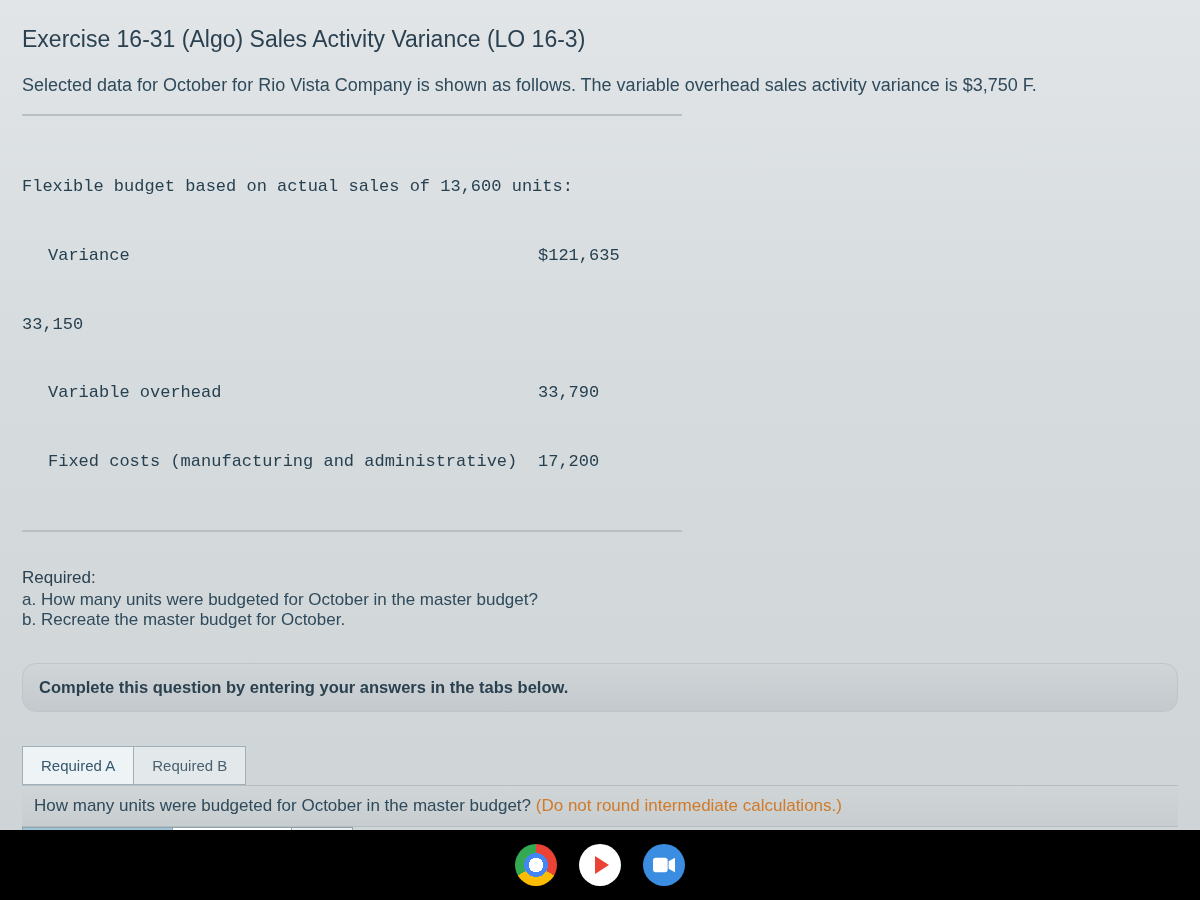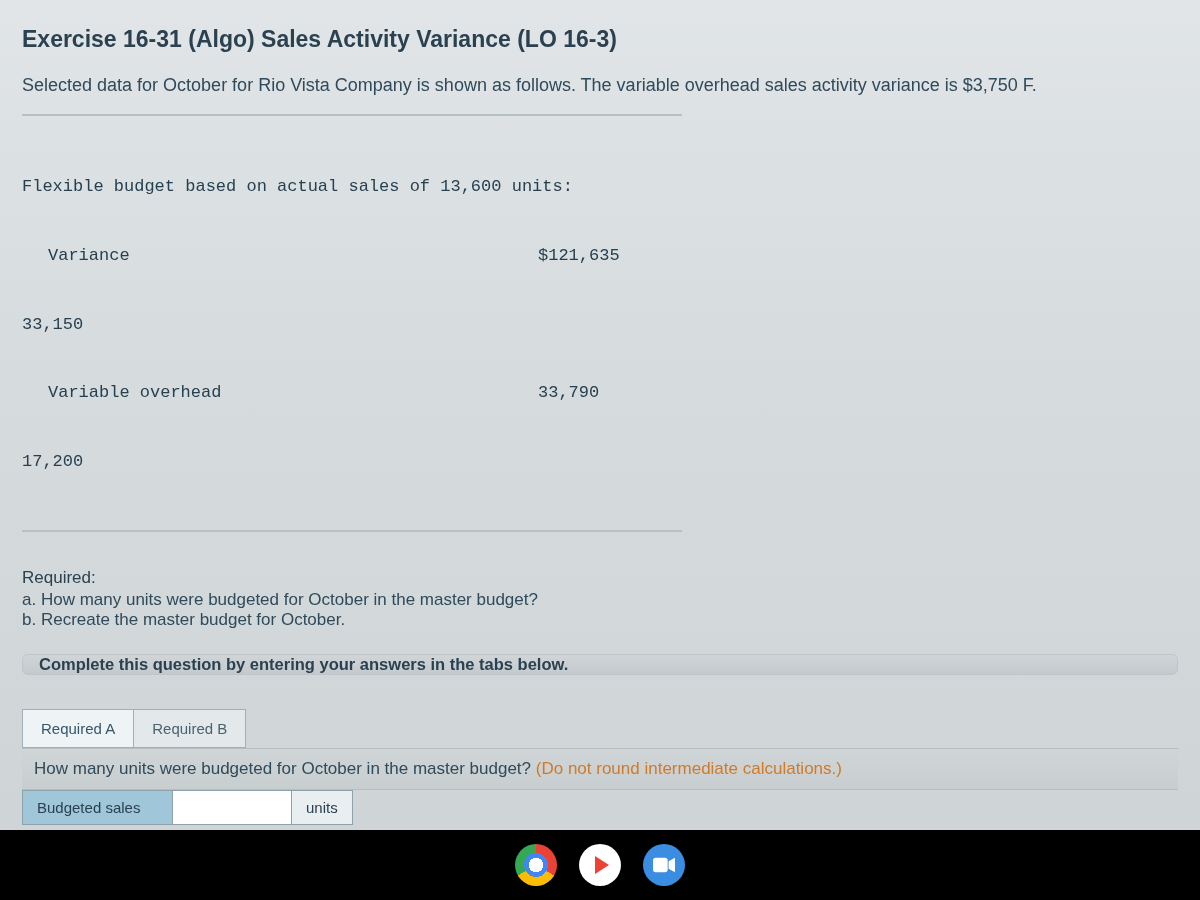--- a/index.html
+++ b/index.html
@@ -1,25 +1,25 @@
 <!DOCTYPE html>
 <html><head>
 <meta charset="utf-8">
 <style>
   html,body{margin:0;padding:0;width:1200px;height:900px;background:#000;font-family:Arial,Helvetica,sans-serif;overflow:hidden}
   .screen{width:1200px;height:830px;background:linear-gradient(180deg,#e1e5e8 0%,#d7dcdf 40%,#cfd4d7 100%);box-sizing:border-box;padding:26px 22px 10px 22px;position:relative}
-  .title{font-size:23px;font-weight:bold;color:#2b4150;margin:0 0 22px 0}
+  .title{font-size:23px;font-weight:normal;color:#2b4150;margin:0 0 22px 0}
   .intro{font-size:18px;color:#2f4a5a;margin:0 0 18px 0}
   .code{font-family:"Courier New",monospace;font-size:17px;color:#274050;line-height:1.35;white-space:pre;margin:0 0 10px 0}
   .code .row{display:flex}
   .code .lab{width:490px}
   .code .val{width:120px;text-align:left}
   .req-head{font-size:17px;font-weight:normal;color:#2b4150;margin:36px 0 2px 0}
   .req-line{font-size:17px;color:#2f4a5a;margin:0}
-  .shade{background:linear-gradient(180deg,#d0d5d8,#c3c9cc);border:1px solid #bfc5c9;border-radius:6px;padding:0 16px;margin:24px 0 0 0}
+  .shade{background:linear-gradient(180deg,#d0d5d8,#c3c9cc);border:1px solid #bfc5c9;border-radius:14px;padding:14px 16px;margin:33px 0 0 0}
   .shade-text{font-size:16.5px;font-weight:bold;color:#2b4150}
   .tabs{display:flex;margin:34px 0 0 0}
   .tab{border:1px solid #9fb0bb;background:#eef3f5;color:#35566b;font-size:15px;padding:10px 18px;margin-right:0;cursor:pointer}
   .tab.inactive{background:#e3e8eb;color:#4a6170;border-left:none}
   .qline{background:linear-gradient(180deg,#d0d5d8,#c8cecf);border-top:1px solid #b7bec2;border-bottom:1px solid #b7bec2;padding:10px 12px;font-size:17px;color:#2f4a5a;margin-top:0}
   .hint{color:#d07a2a}
   .ans-row{display:flex;align-items:stretch;margin-top:0;border:1px solid #8fa2ac}
   .ans-lab{background:#9fc7d9;color:#2b4150;font-size:15px;padding:8px 14px;width:150px;box-sizing:border-box;border-right:1px solid #8fa2ac}
   .ans-input{width:110px;border:none;border-right:1px solid #8fa2ac;background:#fff;font-size:15px;padding:4px}
   .ans-unit{background:#e9eef1;color:#2b4150;font-size:15px;padding:8px 14px}
@@ -39,21 +39,21 @@
 <div class="screen">
   <h1 class="title">Exercise 16-31 (Algo) Sales Activity Variance (LO 16-3)</h1>
   <p class="intro">Selected data for October for Rio Vista Company is shown as follows. The variable overhead sales activity variance is $3,750 F.</p>
   <hr class="sep">
 
   <div class="code">
     <div>Flexible budget based on actual sales of 13,600 units:</div>
     <div class="row"><div class="lab" style="padding-left:26px">Variance</div><div class="val">$121,635</div></div>
     <div class="row"><div class="val">33,150</div></div>
     <div class="row"><div class="lab" style="padding-left:26px">Variable overhead</div><div class="val">33,790</div></div>
-    <div class="row"><div class="val">17,200</div></div>
+    <div class="row"><div class="lab" style="padding-left:26px">Fixed costs (manufacturing and administrative)</div><div class="val">17,200</div></div>
   </div>
   <hr class="sep">
 
   <p class="req-head">Required:</p>
   <p class="req-line">a. How many units were budgeted for October in the master budget?</p>
   <p class="req-line">b. Recreate the master budget for October.</p>
 
   <div class="shade">
     <span class="shade-text">Complete this question by entering your answers in the tabs below.</span>
   </div>

